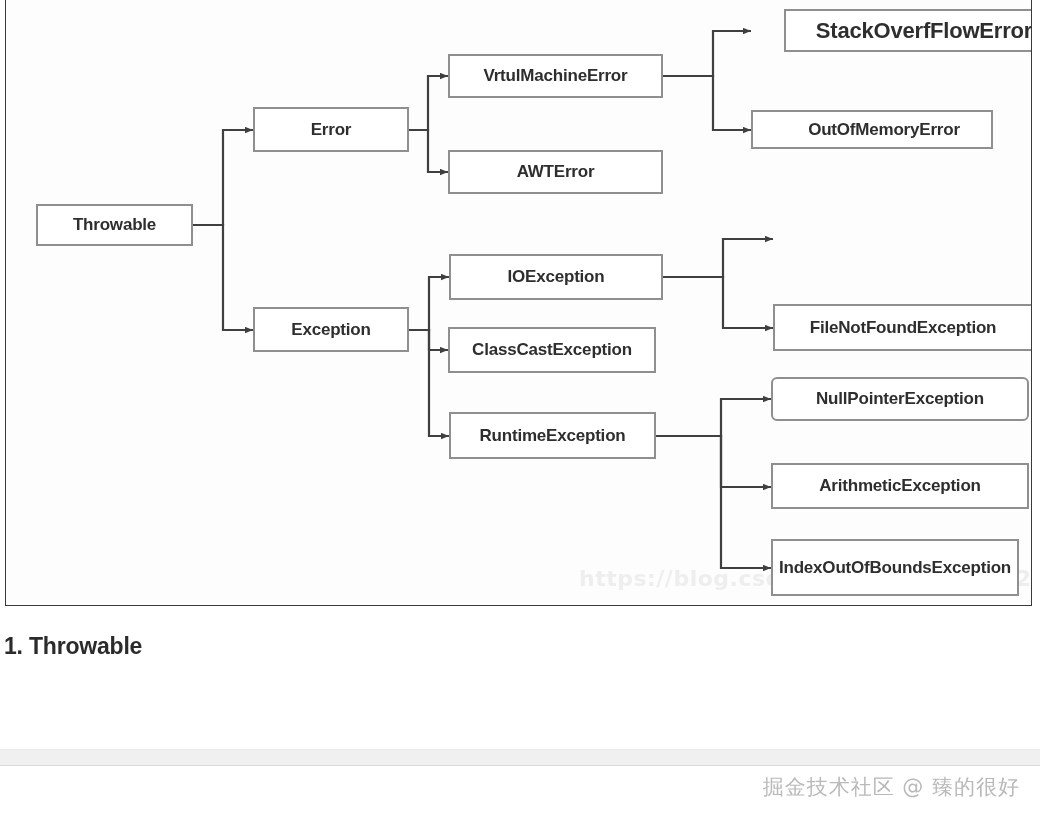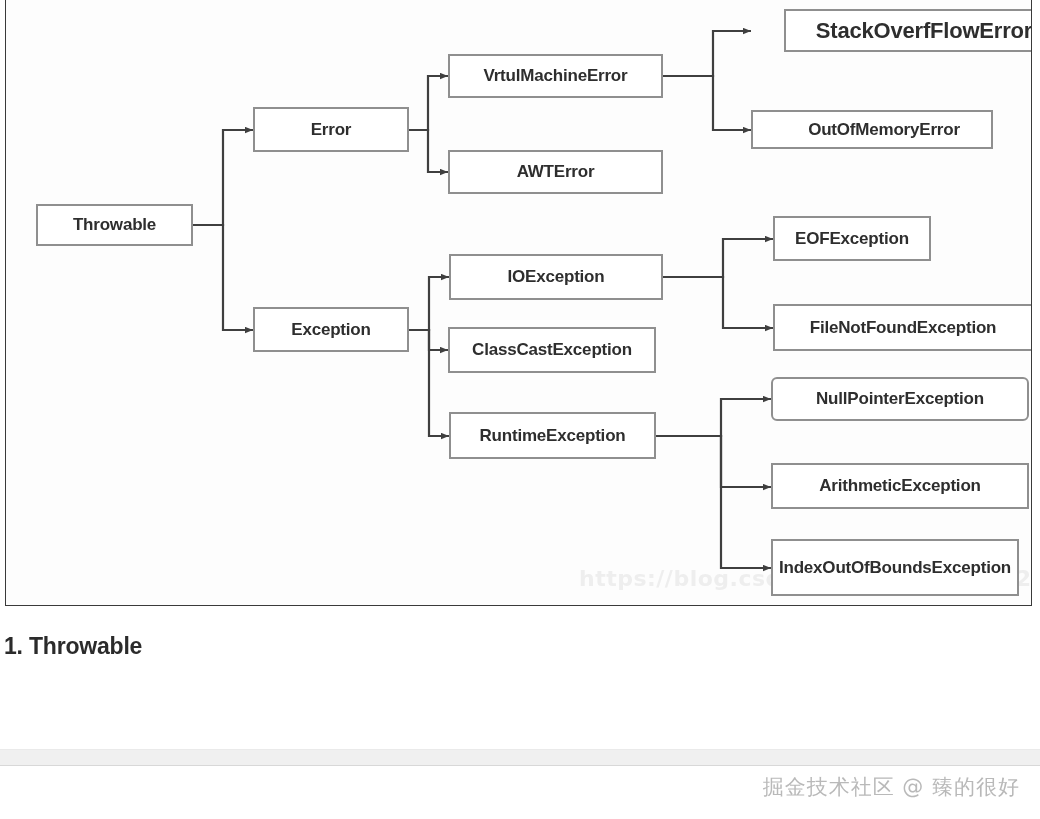--- a/index.html
+++ b/index.html
@@ -187,23 +187,20 @@
     </div>
 
     <div class="node" style="left:783px; top:9px; width:280px; height:43px; font-size:22px;">
       <span>StackOverfFlowError</span>
     </div>
 
     <div class="node" style="left:750px; top:110px; width:242px; height:39px; font-size:17px;padding-left:24px;">
       <span>OutOfMemoryError</span>
     </div>
 
-    <div class="node" style="left:772px; top:216px; width:158px; height:45px; font-size:17px;">
-      <span>EOFException</span>
-    </div>
 
     <div class="node" style="left:772px; top:304px; width:260px; height:47px; font-size:17px;">
       <span>FileNotFoundException</span>
     </div>
 
     <div class="node" style="left:770px; top:377px; width:258px; height:44px; font-size:17px;border-radius:6px;">
       <span>NullPointerException</span>
     </div>
 
     <div class="node" style="left:770px; top:463px; width:258px; height:46px; font-size:17px;">

